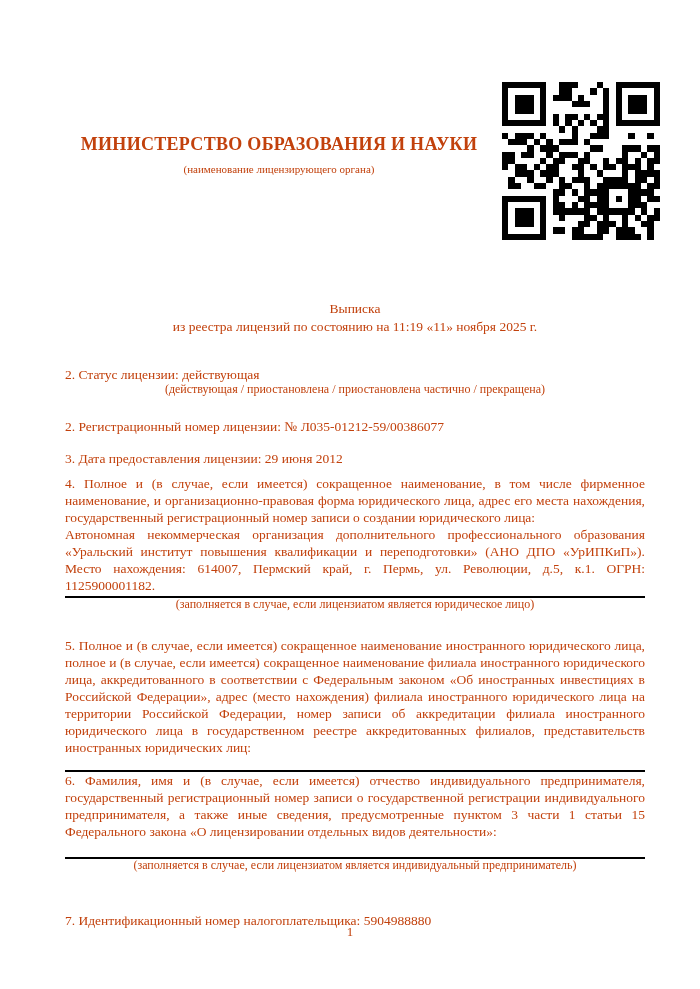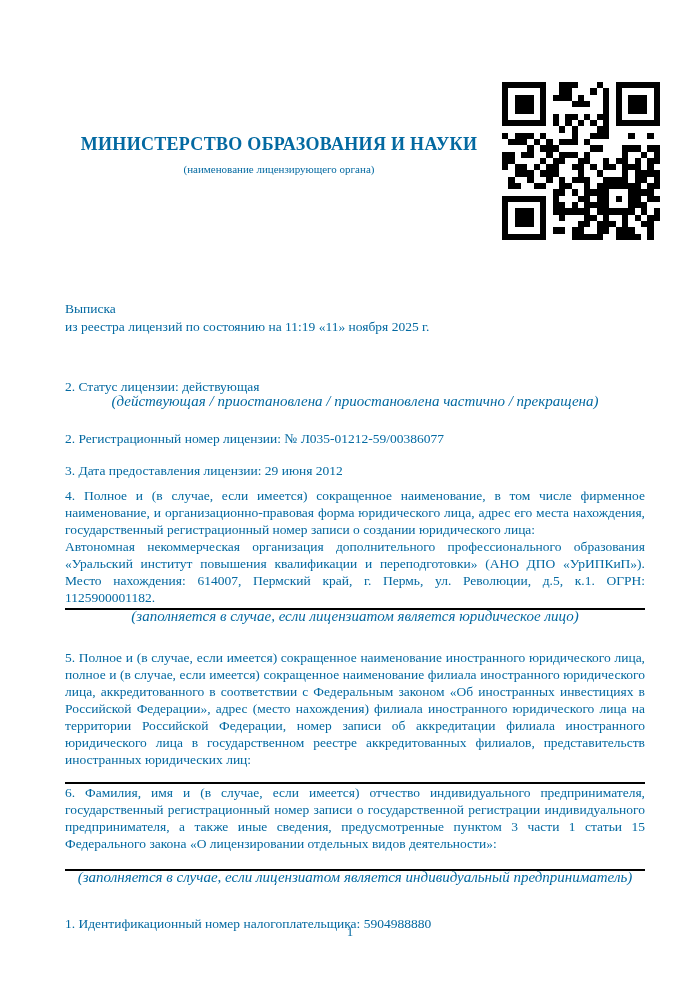--- a/index.html
+++ b/index.html
@@ -5,21 +5,21 @@
   html, body {
     margin: 0;
     padding: 0;
     background: #ffffff;
   }
   .page {
     position: relative;
     width: 700px;
     height: 989px;
     background: #ffffff;
-    color: #0369a1;
+    color: #c2410c;
     font-family: "Liberation Serif", "DejaVu Serif", serif;
     overflow: hidden;
   }
 
   
   .ministry-block {
     position: absolute;
     top: 130px;
     left: 58px;
     width: 442px;
@@ -56,46 +56,45 @@
   .content {
     position: absolute;
     top: 300px;
     left: 65px;
     width: 580px;
     font-size: 13.5px;
     line-height: 17px;
   }
 
   .doc-title {
-    text-align: left;
+    text-align: center;
     line-height: 18px;
-    margin-bottom: 42px;
+    margin-bottom: 30px;
   }
 
   .para { margin: 0; }
   .just { text-align: justify; }
 
   .small-caption {
-    font-size: 15px;
+    font-size: 12px;
     line-height: 13px;
     text-align: center;
     margin: 0;
-    font-style: italic;
   }
 
   .fill-line {
     border-top: 2px solid #000000;
     height: 0;
     margin: 2px 0 0 0;
   }
   .mb22 { margin-bottom: 22px; }
   .mb15 { margin-bottom: 15px; }
   .mb14 { margin-bottom: 8px; }
   .mb26 { margin-bottom: 26px; }
-  .mb27 { margin-bottom: 31px; text-align: center; }
+  .mb27 { margin-bottom: 40px; text-align: center; }
   .gap12 { height: 12px; }
   .gap15 { height: 15px; }
 
   .page-number {
     position: absolute;
     top: 924px;
     left: 0;
     right: 0;
     text-align: center;
     font-size: 13px;
@@ -465,19 +464,19 @@
 
     <p class="para just">5. Полное и (в случае, если имеется) сокращенное наименование иностранного юридического лица, полное и (в случае, если имеется) сокращенное наименование филиала иностранного юридического лица, аккредитованного в соответствии с Федеральным законом «Об иностранных инвестициях в Российской Федерации», адрес (место нахождения) филиала иностранного юридического лица на территории Российской Федерации, номер записи об аккредитации филиала иностранного юридического лица в государственном реестре аккредитованных филиалов, представительств иностранных юридических лиц:</p>
     <div class="gap12"></div>
     <div class="fill-line"></div>
 
     <p class="para just">6. Фамилия, имя и (в случае, если имеется) отчество индивидуального предпринимателя, государственный регистрационный номер записи о государственной регистрации индивидуального предпринимателя, а также иные сведения, предусмотренные пунктом 3 части 1 статьи 15 Федерального закона «О лицензировании отдельных видов деятельности»:</p>
     <div class="gap15"></div>
     <div class="fill-line"></div>
     <p class="small-caption mb27">(заполняется в случае, если лицензиатом является индивидуальный предприниматель)</p>
 
-    <p class="para">1. Идентификационный номер налогоплательщика: 5904988880</p>
+    <p class="para">7. Идентификационный номер налогоплательщика: 5904988880</p>
 
   </div>
 
   <div class="page-number">1</div>
 
 </div>
 
 </body></html>

